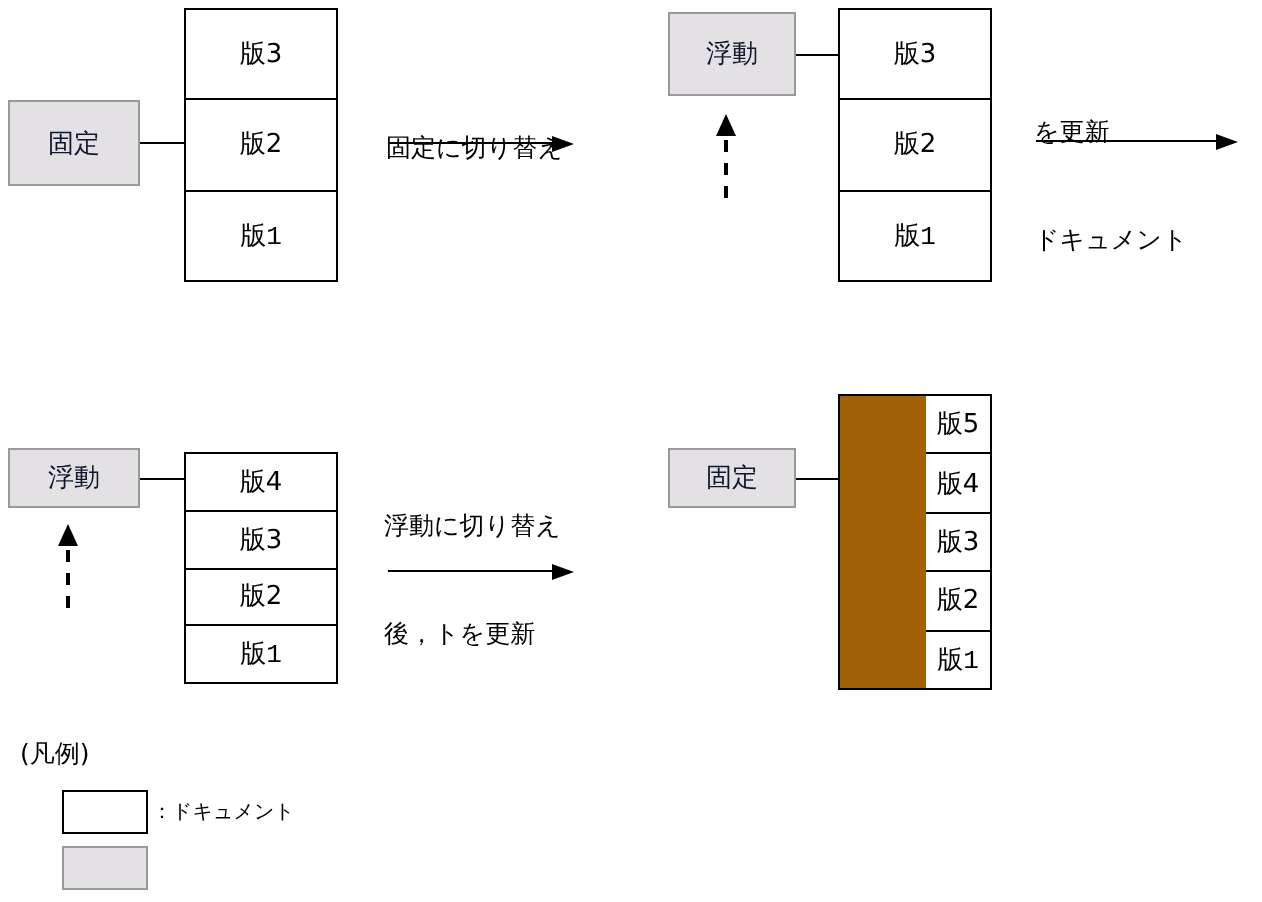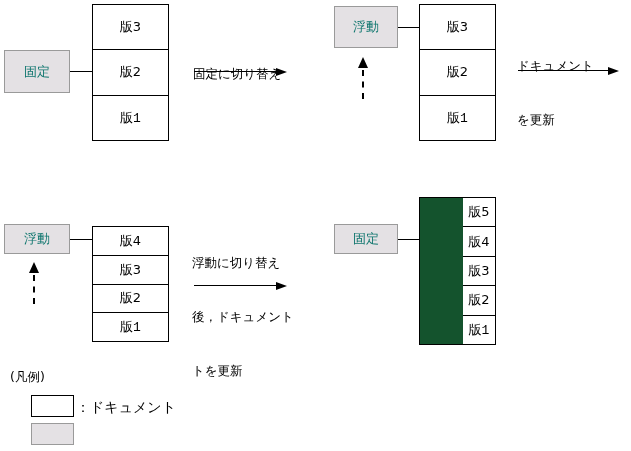--- a/index.html
+++ b/index.html
@@ -12,21 +12,21 @@
     width: 631px;
     height: 451px;
     background: #ffffff;
     font-family: "DejaVu Sans", "Liberation Sans", sans-serif;
     overflow: hidden;
   }
   .doc-stack {
     position: absolute;
     box-sizing: border-box;
     border: 1px solid #000000;
-    background: #14532d;
+    background: #a16207;
     display: flex;
     flex-direction: column;
   }
   .doc-cell {
     flex: 1 1 0;
     box-sizing: border-box;
     border-bottom: 1px solid #000000;
     display: flex;
     align-items: center;
     justify-content: center;
@@ -41,21 +41,21 @@
   }
   .sys-box {
     position: absolute;
     box-sizing: border-box;
     border: 1px solid #9a9a9a;
     background: #e4e1e4;
     display: flex;
     align-items: center;
     justify-content: center;
     font-size: 13px;
-    color: #0f766e;
+    color: #0f172a;
   }
   .connector {
     position: absolute;
     height: 1px;
     background: #000000;
   }
   .arrow-line {
     position: absolute;
     height: 1px;
     background: #000000;
@@ -102,21 +102,21 @@
     background: #ffffff;
   }
   .legend-swatch-sys {
     position: absolute;
     box-sizing: border-box;
     border: 1px solid #9a9a9a;
     background: #e4e1e4;
   }
   .legend-text {
     position: absolute;
-    font-size: 14px;
+    font-size: 10px;
     color: #000000;
     white-space: pre;
   }
 </style>
 </head>
 <body>
 
 <div id="canvas">
 
   <div class="sys-box" style="left:4px; top:50px; width:66px; height:43px;">
@@ -144,22 +144,22 @@
   <div class="dashed-arrow-head" style="left:358px; top:57px;"></div>
   <div class="dashed-arrow-stem" style="left:362px; top:70px; height:29px;"></div>
 
   <div class="doc-stack" style="left:419px; top:4px; width:77px; height:137px;">
     <div class="doc-cell">版3</div>
     <div class="doc-cell">版2</div>
     <div class="doc-cell">版1</div>
   </div>
 
   <div class="arrow-label" style="left:517px; top:21px; width:110px;">
+    <div>を更新</div>
     <div>ドキュメント</div>
-    <div>を更新</div>
   </div>
   <div class="arrow-line" style="left:518px; top:70px; width:90px;"></div>
   <div class="arrow-head" style="left:608px; top:67px;"></div>
 
   <div class="sys-box" style="left:4px; top:224px; width:66px; height:30px;">
     <span>浮動</span>
   </div>
   <div class="connector" style="left:70px; top:239px; width:22px;"></div>
 
   <div class="dashed-arrow-head" style="left:29px; top:262px;"></div>
@@ -167,22 +167,21 @@
 
   <div class="doc-stack" style="left:92px; top:226px; width:77px; height:116px;">
     <div class="doc-cell">版4</div>
     <div class="doc-cell">版3</div>
     <div class="doc-cell">版2</div>
     <div class="doc-cell">版1</div>
   </div>
 
   <div class="arrow-label" style="left:192px; top:218px; width:115px;">
     <div>浮動に切り替え</div>
-    <div>後，ドキュメント</div>
-    <div>トを更新</div>
+    <div>後，トを更新</div>
   </div>
   <div class="arrow-line" style="left:194px; top:285px; width:82px;"></div>
   <div class="arrow-head" style="left:276px; top:282px;"></div>
 
   <div class="sys-box" style="left:334px; top:224px; width:64px; height:30px;">
     <span>固定</span>
   </div>
   <div class="connector" style="left:398px; top:239px; width:22px;"></div>
 
   <div class="doc-stack" style="left:419px; top:197px; width:77px; height:148px;padding-left:43px;">

